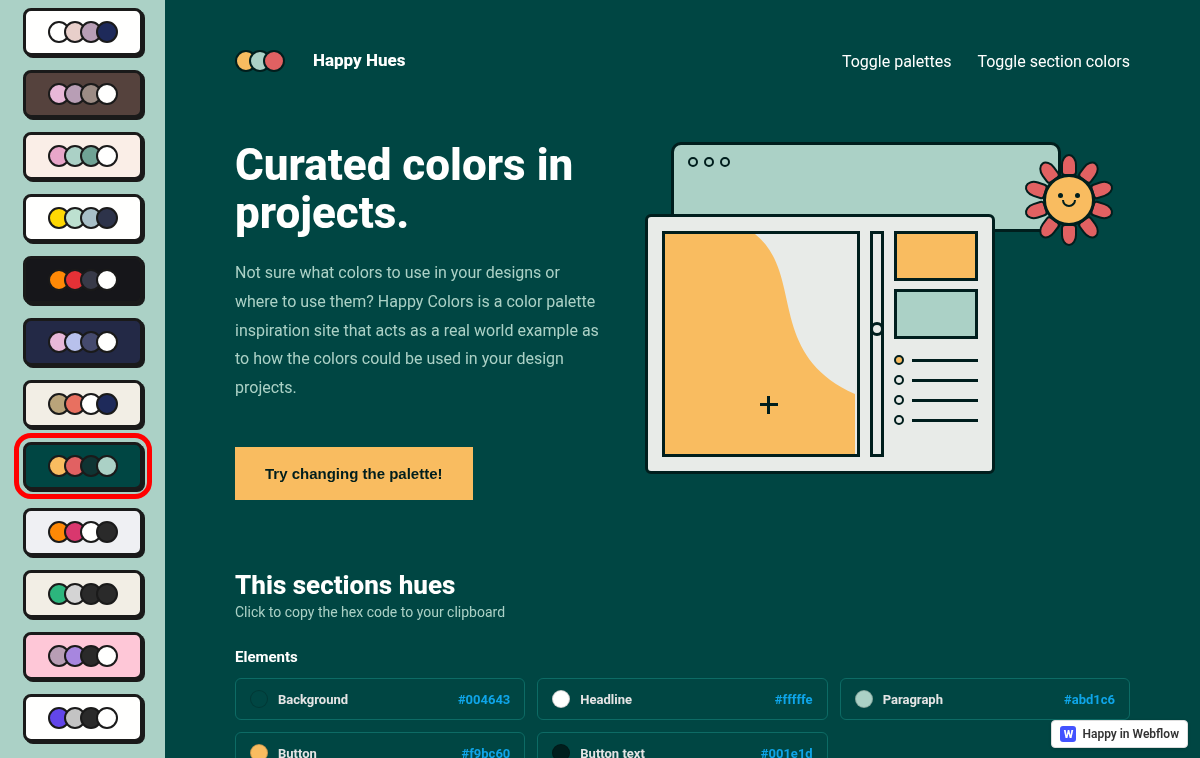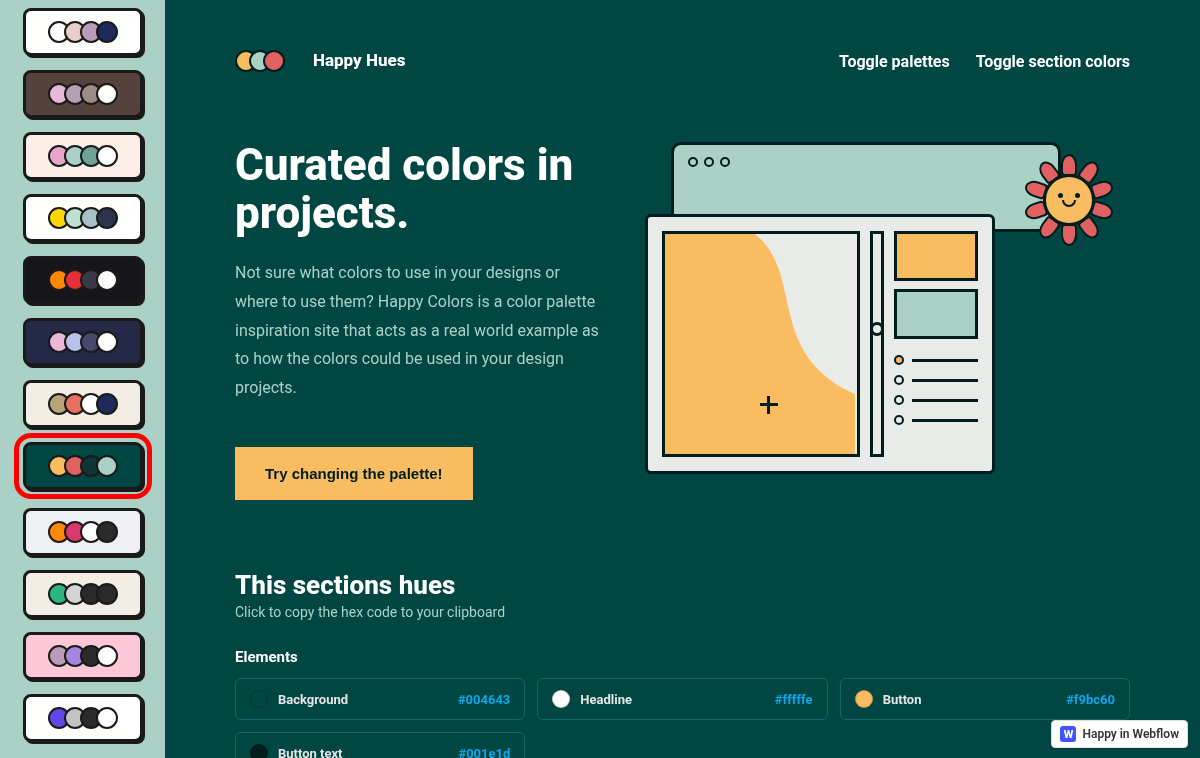--- a/index.html
+++ b/index.html
@@ -60,21 +60,21 @@
 }
 .brand { display: flex; gap: 28px; }
 .brand-logo { display: flex; }
 .brand-logo .logo-dot {
   width: 22px; height: 22px; border-radius: 50%;
   border: 2px solid #001e1d; margin-left: -8px;
 }
 .brand-logo .logo-dot:first-child { margin-left: 0; }
 .brand-name { color: #fffffe; font-weight: 800; font-size: 17px; }
 .top-links { display: flex; gap: 26px; }
-.top-links a { color: #fffffe; font-weight: 700; font-size: 16px; text-decoration: none; }
+.top-links a { color: #fffffe; font-weight: 400; font-size: 16px; text-decoration: none; }
 .hero { display: flex; gap: 40px; margin-bottom: 70px; }
 .hero-left { flex: 0 0 370px; }
 .hero-title {
   color: #fffffe; font-size: 44px; font-weight: 800; line-height: 1.08;
   margin-bottom: 22px;
 }
 .hero-para {
   color: #abd1c6; font-size: 16px; line-height: 1.8;
   margin-bottom: 44px;
 }
@@ -372,20 +372,25 @@
             <span class="hue-swatch" style="background: rgb(0, 70, 67);"></span>
             <span class="hue-name">Background</span>
             <span class="hue-hex">#004643</span>
           </div>
           <div class="hue-chip">
             <span class="hue-swatch" style="background: rgb(255, 255, 254);"></span>
             <span class="hue-name">Headline</span>
             <span class="hue-hex">#fffffe</span>
           </div>
           <div class="hue-chip">
+            <span class="hue-swatch" style="background: rgb(171, 209, 198);"></span>
+            <span class="hue-name">Paragraph</span>
+            <span class="hue-hex">#abd1c6</span>
+          </div>
+          <div class="hue-chip">
             <span class="hue-swatch" style="background: rgb(249, 188, 96);"></span>
             <span class="hue-name">Button</span>
             <span class="hue-hex">#f9bc60</span>
           </div>
           <div class="hue-chip">
             <span class="hue-swatch" style="background: rgb(0, 30, 29);"></span>
             <span class="hue-name">Button text</span>
             <span class="hue-hex">#001e1d</span>
           </div>
         </div>

